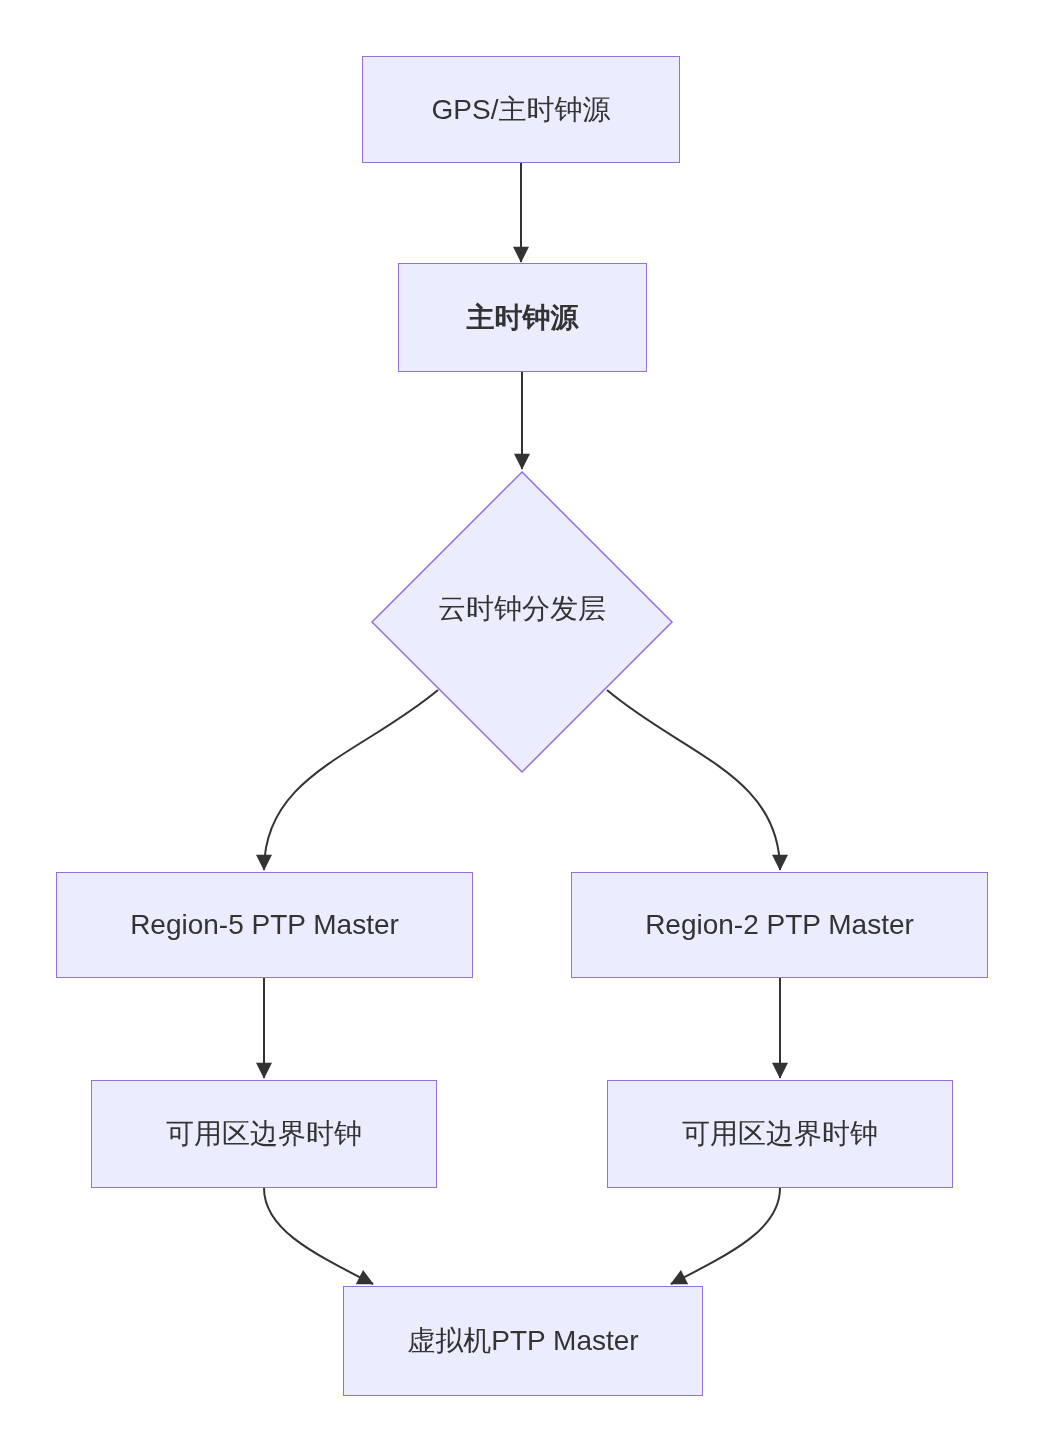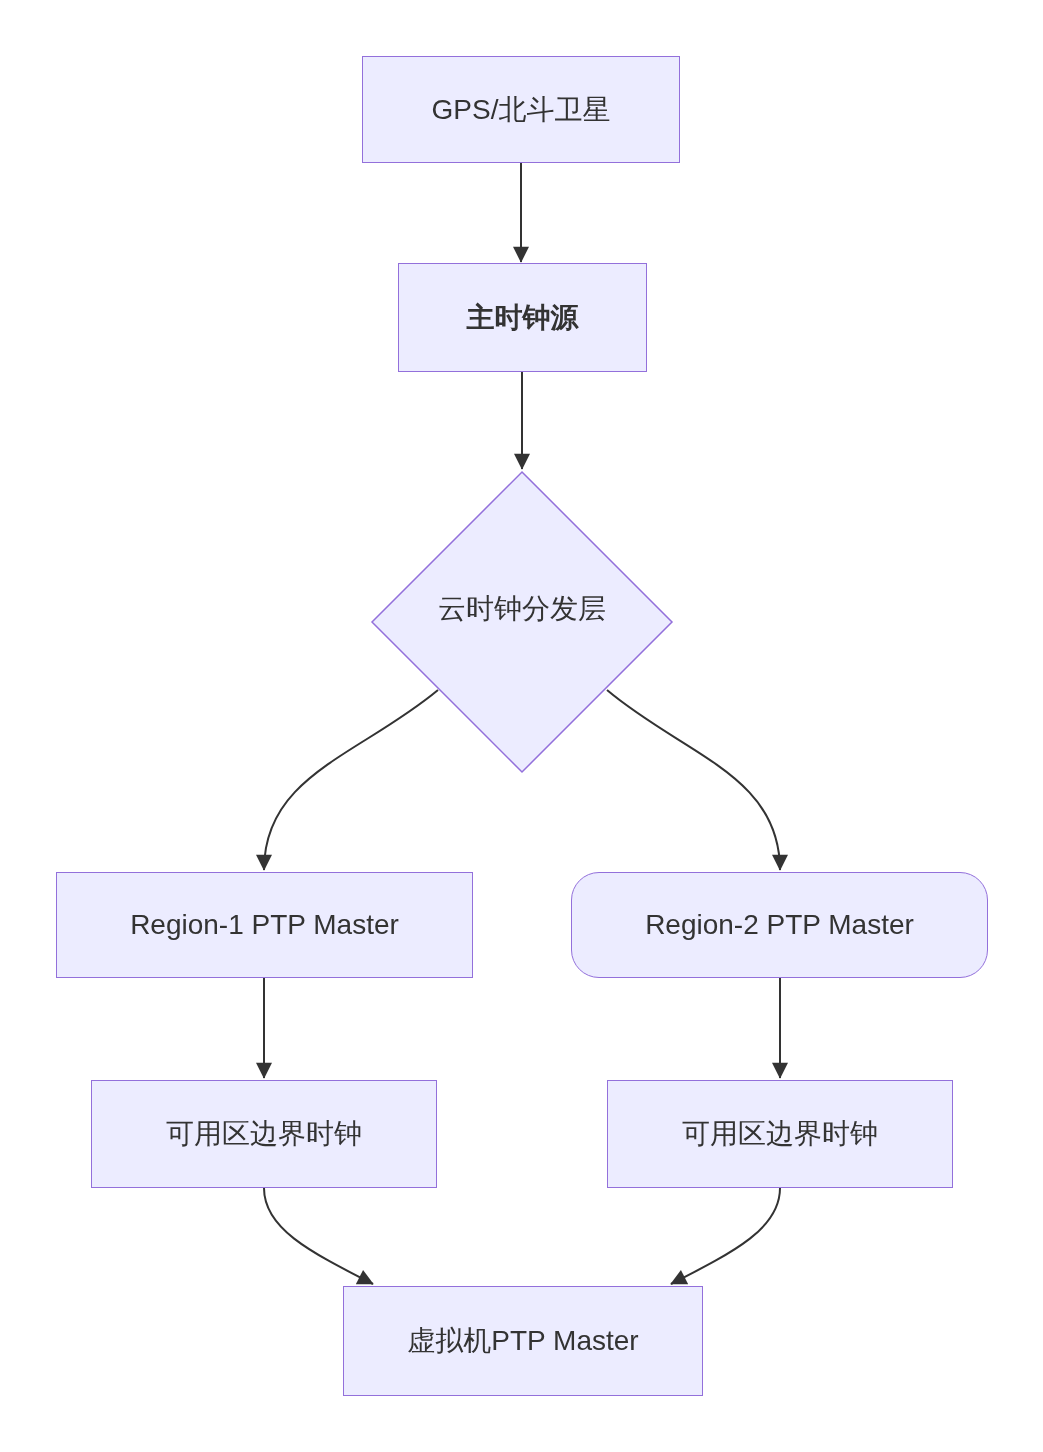--- a/index.html
+++ b/index.html
@@ -58,21 +58,21 @@
     text-align: center;
     color: var(--text-color);
     font-size: 28px;
     background: transparent;
     border: none;
   }
   
   #n-gps     { left: 362px; top: 56px;   width: 318px; height: 107px; }
   #n-master  { left: 398px; top: 263px;  width: 249px; height: 109px; font-weight: bold; }
   #n-region1 { left: 56px;  top: 872px;  width: 417px; height: 106px; }
-  #n-region2 { left: 571px; top: 872px;  width: 417px; height: 106px; border-radius: 28px; }
+  #n-region2 { left: 571px; top: 872px;  width: 417px; height: 106px; }
   #n-az1     { left: 91px;  top: 1080px; width: 346px; height: 108px; }
   #n-az2     { left: 607px; top: 1080px; width: 346px; height: 108px; }
   #n-vm      { left: 343px; top: 1286px; width: 360px; height: 110px; }
   #n-dist-label { left: 397px; top: 590px; width: 250px; height: 64px; }
 </style>
 </head>
 <body>
 
 <div class="canvas">
 
@@ -89,33 +89,33 @@
     <path class="edge" d="M607,690 C684,755 780,775 780,870" marker-end="url(#arrowhead)"></path>
     <path class="edge" d="M264,978 L264,1078" marker-end="url(#arrowhead)"></path>
     <path class="edge" d="M780,978 L780,1078" marker-end="url(#arrowhead)"></path>
     <path class="edge" d="M264,1188 C264,1228 308,1251 373,1284" marker-end="url(#arrowhead)"></path>
     <path class="edge" d="M780,1188 C780,1228 736,1251 671,1284" marker-end="url(#arrowhead)"></path>
 
     <polygon class="diamond-shape" points="522,472 672,622 522,772 372,622"></polygon>
   </svg>
 
   <div class="node" id="n-gps">
-    <span>GPS/北斗卫星</span>
+    <span>GPS/主时钟源</span>
   </div>
 
   <div class="node" id="n-master">
     <span>主时钟源</span>
   </div>
 
   <div class="node-label-only" id="n-dist-label">
     <span>云时钟分发层</span>
   </div>
 
   <div class="node" id="n-region1">
-    <span>Region-1 PTP Master</span>
+    <span>Region-5 PTP Master</span>
   </div>
 
   <div class="node" id="n-region2">
     <span>Region-2 PTP Master</span>
   </div>
 
   <div class="node" id="n-az1">
     <span>可用区边界时钟</span>
   </div>
 

